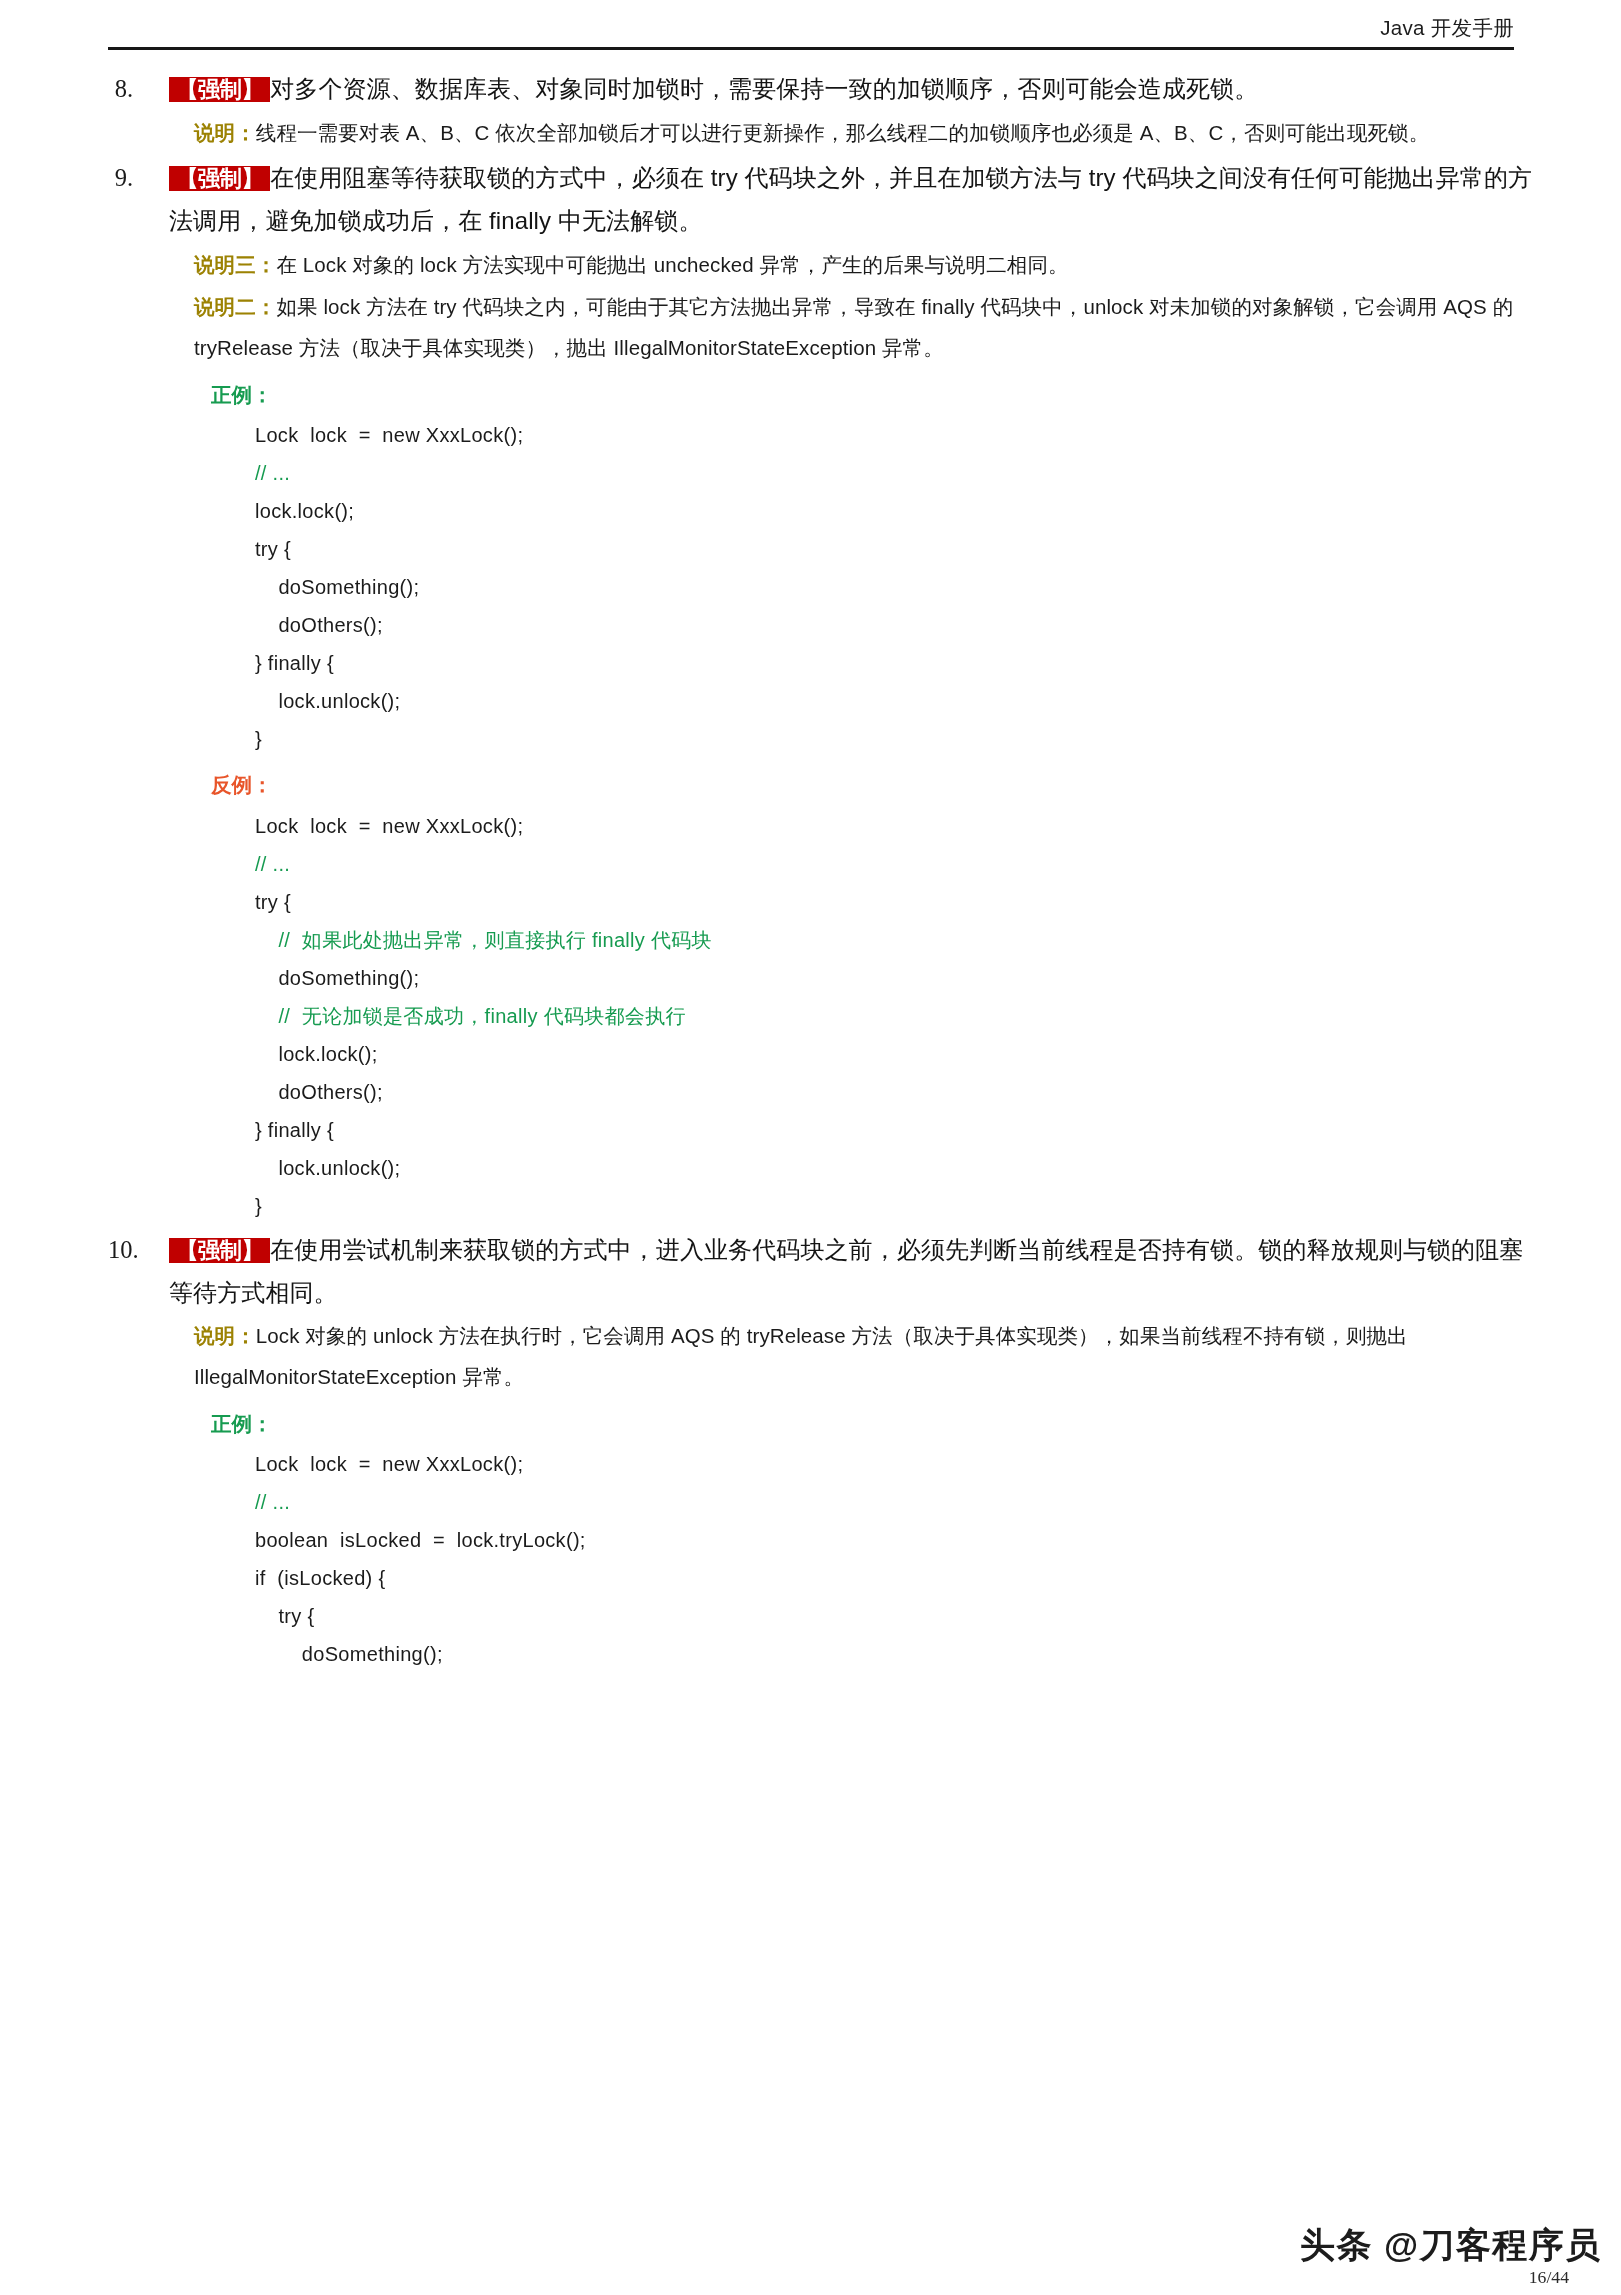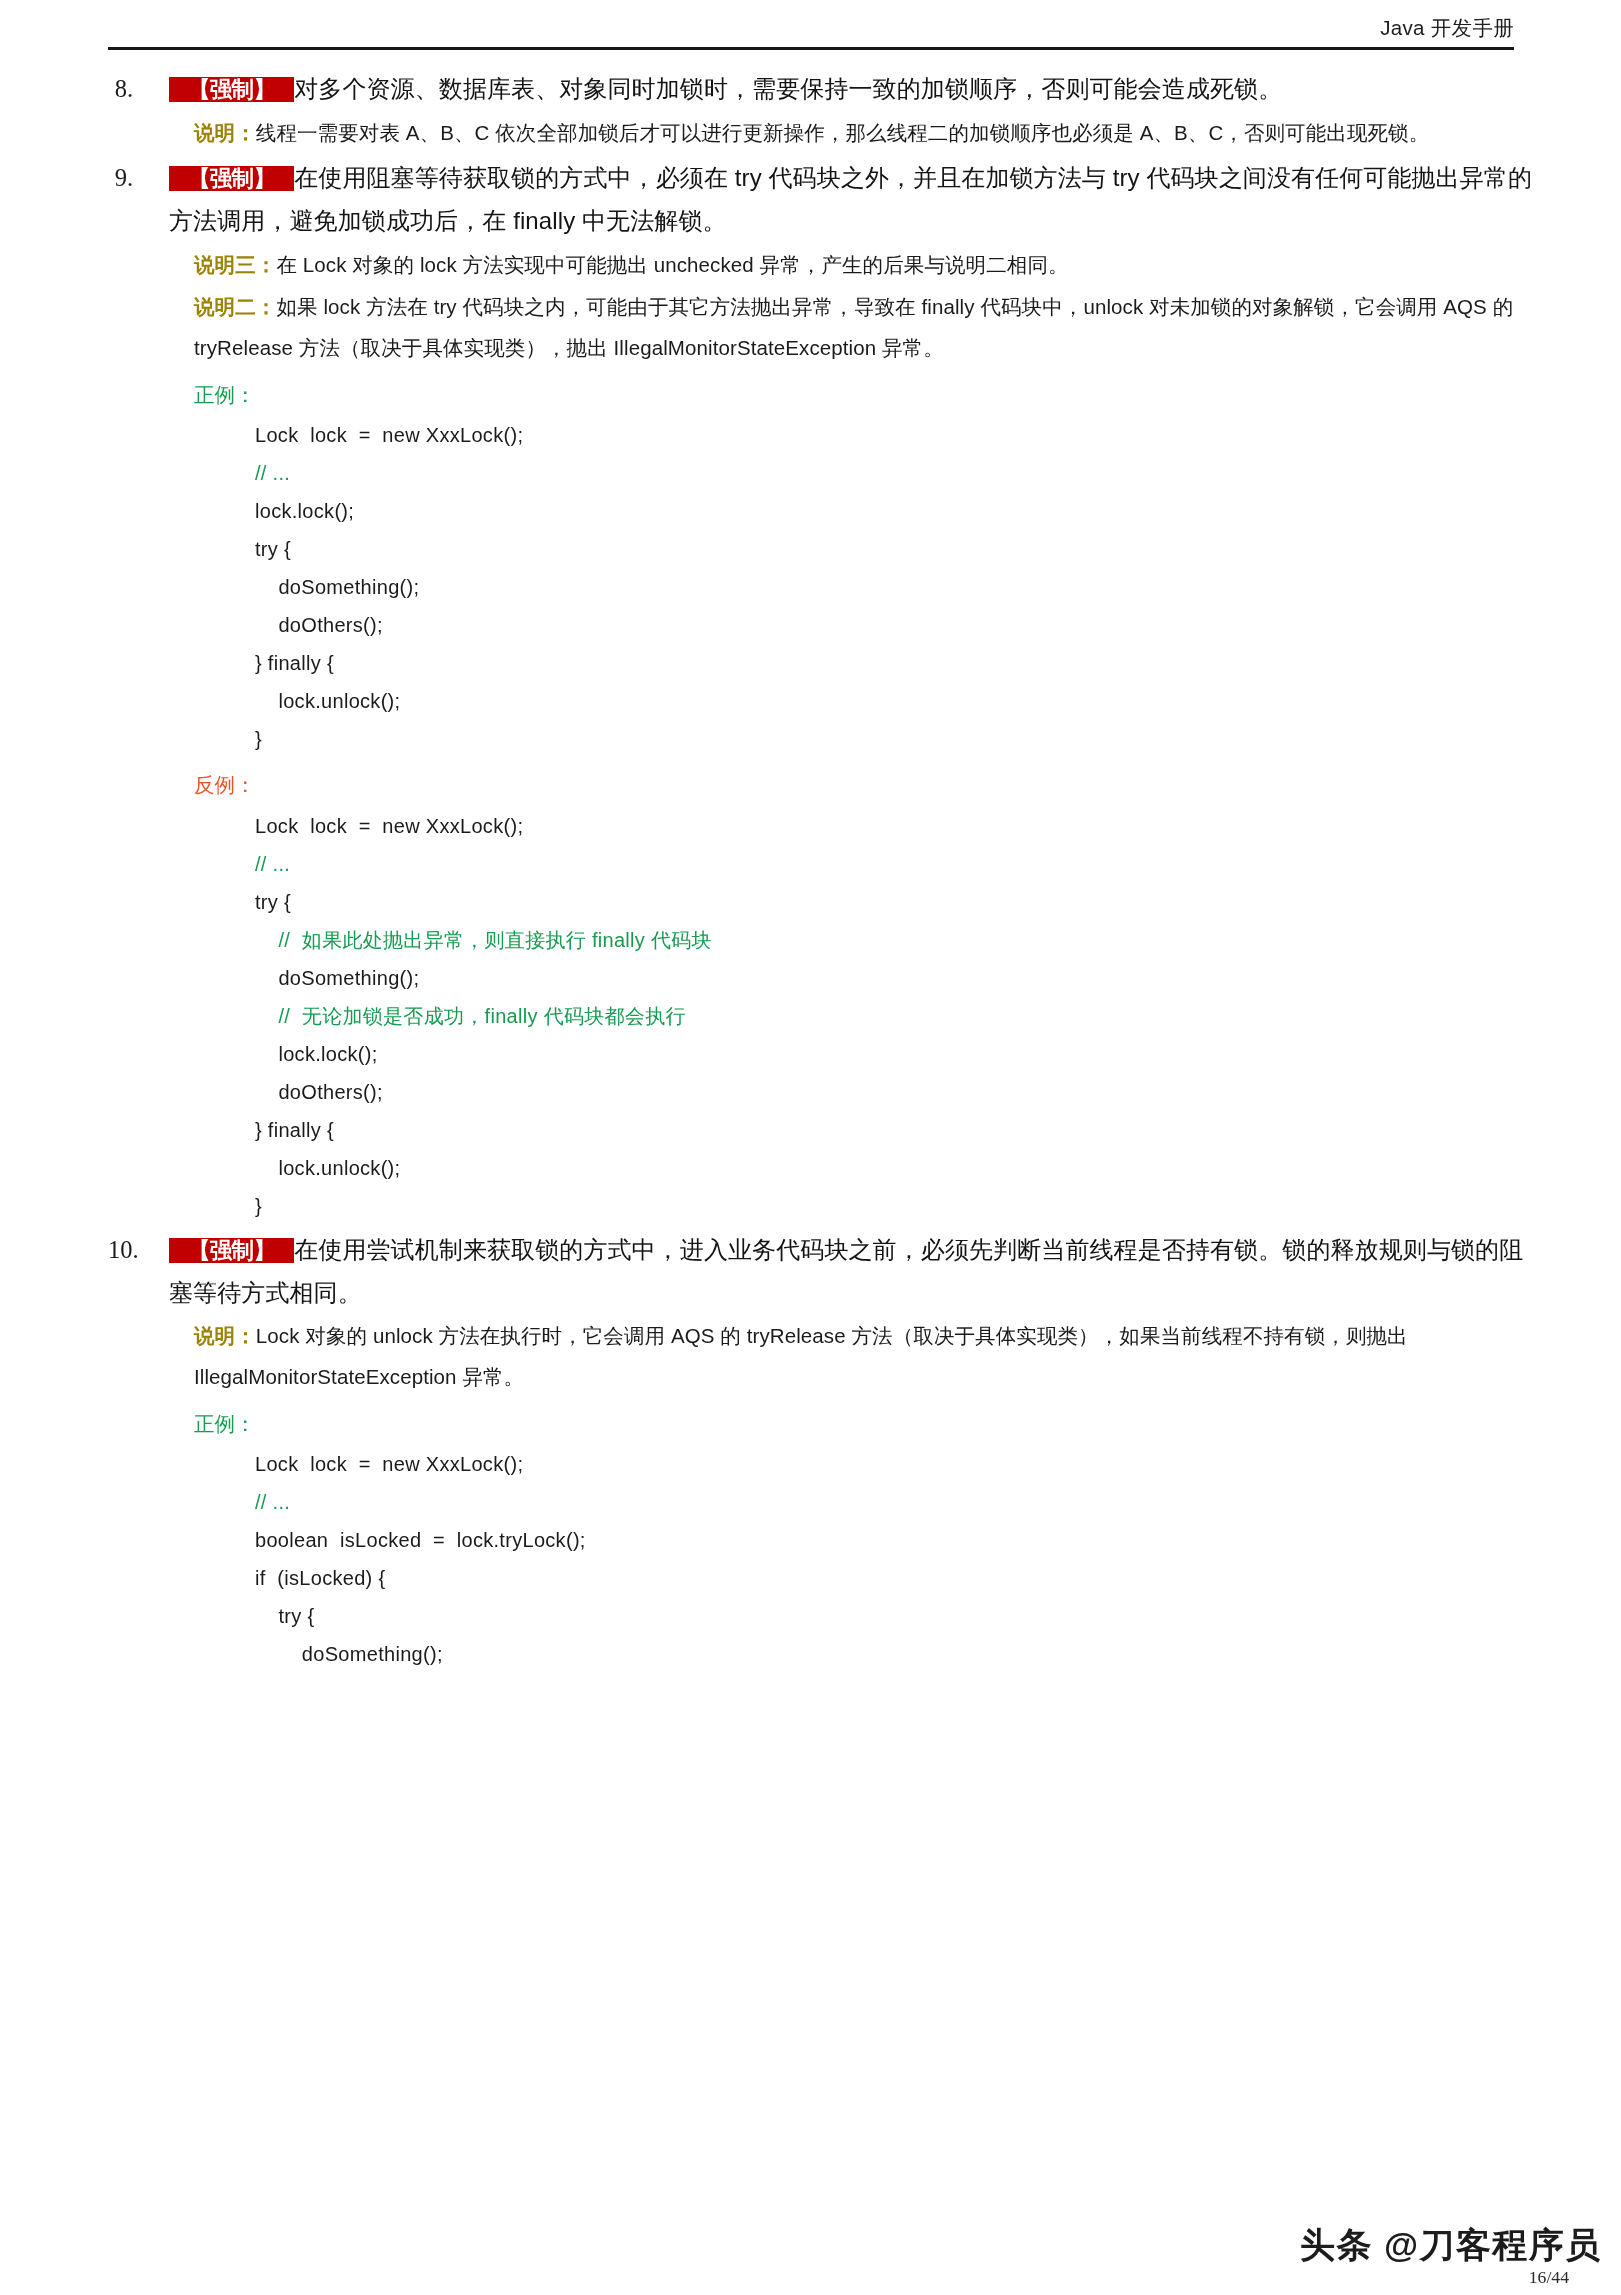--- a/index.html
+++ b/index.html
@@ -59,43 +59,43 @@
   .rule-head{
     font-size:24px;
     line-height:42px;
     color:#141414;
     font-weight:400;
     letter-spacing:0.1px;
   }
   .badge{
     background:#c00000;
     color:#ffffff;
-    padding:0 19px;
+    padding:0 7px;
     font-size:22.5px;
     font-weight:700;
     letter-spacing:-0.7px;
   }
   .note{
     font-size:20.5px;
     line-height:41px;
     color:#1b1b1b;
     margin-left:25px;
     margin-top:1.4px;
     letter-spacing:0.1px;
   }
   .note-label{
     color:#9c8203;
     font-weight:700;
   }
   .ex-label{
     font-size:20.5px;
     line-height:40px;
-    margin-left:25px;
+    margin-left:42px;
     margin-top:6.8px;
-    font-weight:400;
+    font-weight:700;
   }
   .ex-label.good{color:#169b50;}
   .ex-label.bad{color:#e8552a;}
   .code{
     margin-left:86px;
     margin-top:1.4px;
     font-size:20px;
     line-height:38px;
     color:#1b1b1b;
     font-family:"Liberation Sans","DejaVu Sans",sans-serif;

